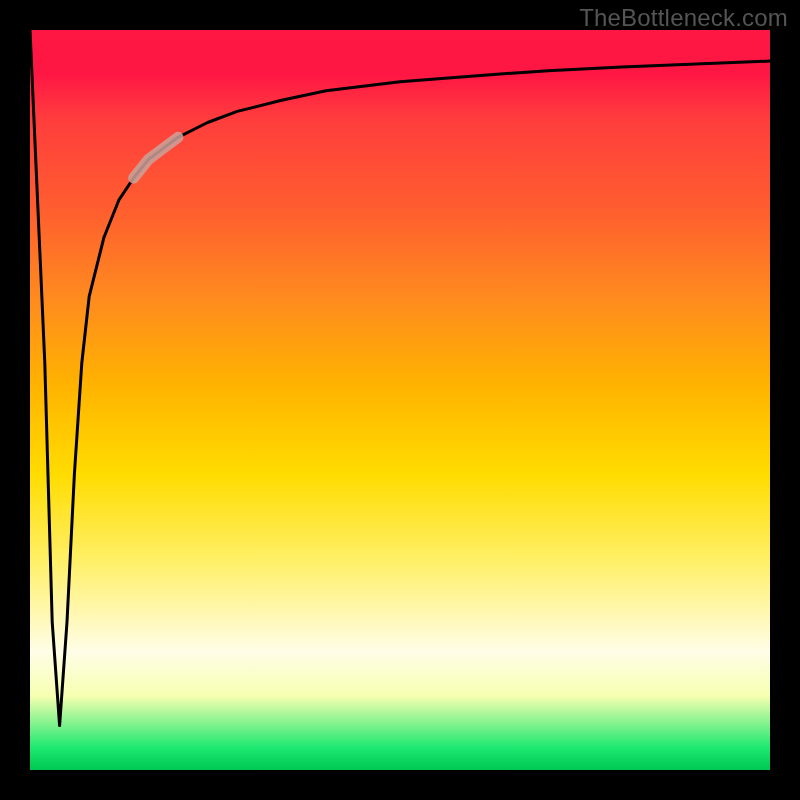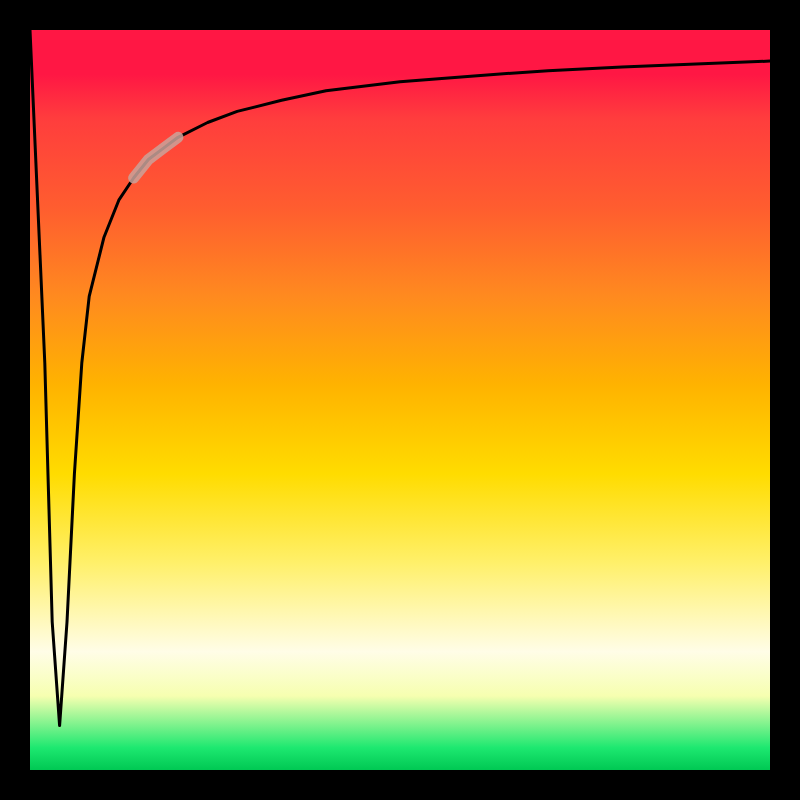--- a/index.html
+++ b/index.html
@@ -54,19 +54,20 @@
     left: 0;
     top: 0;
     width: 740px;
     height: 740px;
   }
 </style>
 </head>
 <body>
 
 <div class="frame">
+  <div class="watermark">TheBottleneck.com</div>
   <div class="plot">
     <svg class="curve" viewBox="0 0 740 740" preserveAspectRatio="none">
       <path id="curve-path" fill="none" stroke="#000" stroke-width="3" stroke-linejoin="round" stroke-linecap="round" d="M0.00 0.00 L14.80 333.00 L22.20 592.00 L29.60 695.60 L37.00 592.00 L44.40 444.00 L51.80 333.00 L59.20 266.40 L74.00 207.20 L88.80 170.20 L103.60 148.00 L118.40 129.50 L133.20 118.40 L148.00 107.30 L177.60 92.50 L207.20 81.40 L251.60 70.30 L296.00 60.68 L370.00 51.80 L444.00 45.88 L518.00 40.70 L592.00 37.00 L666.00 34.04 L740.00 31.08"></path>
       <path id="highlight-path" fill="none" stroke="#caa29a" stroke-width="11" stroke-linecap="round" opacity="0.85" d="M103.60 148.00 L118.40 129.50 L133.20 118.40 L148.00 107.30"></path>
     </svg>
   </div>
 </div>
 
 </body></html>

